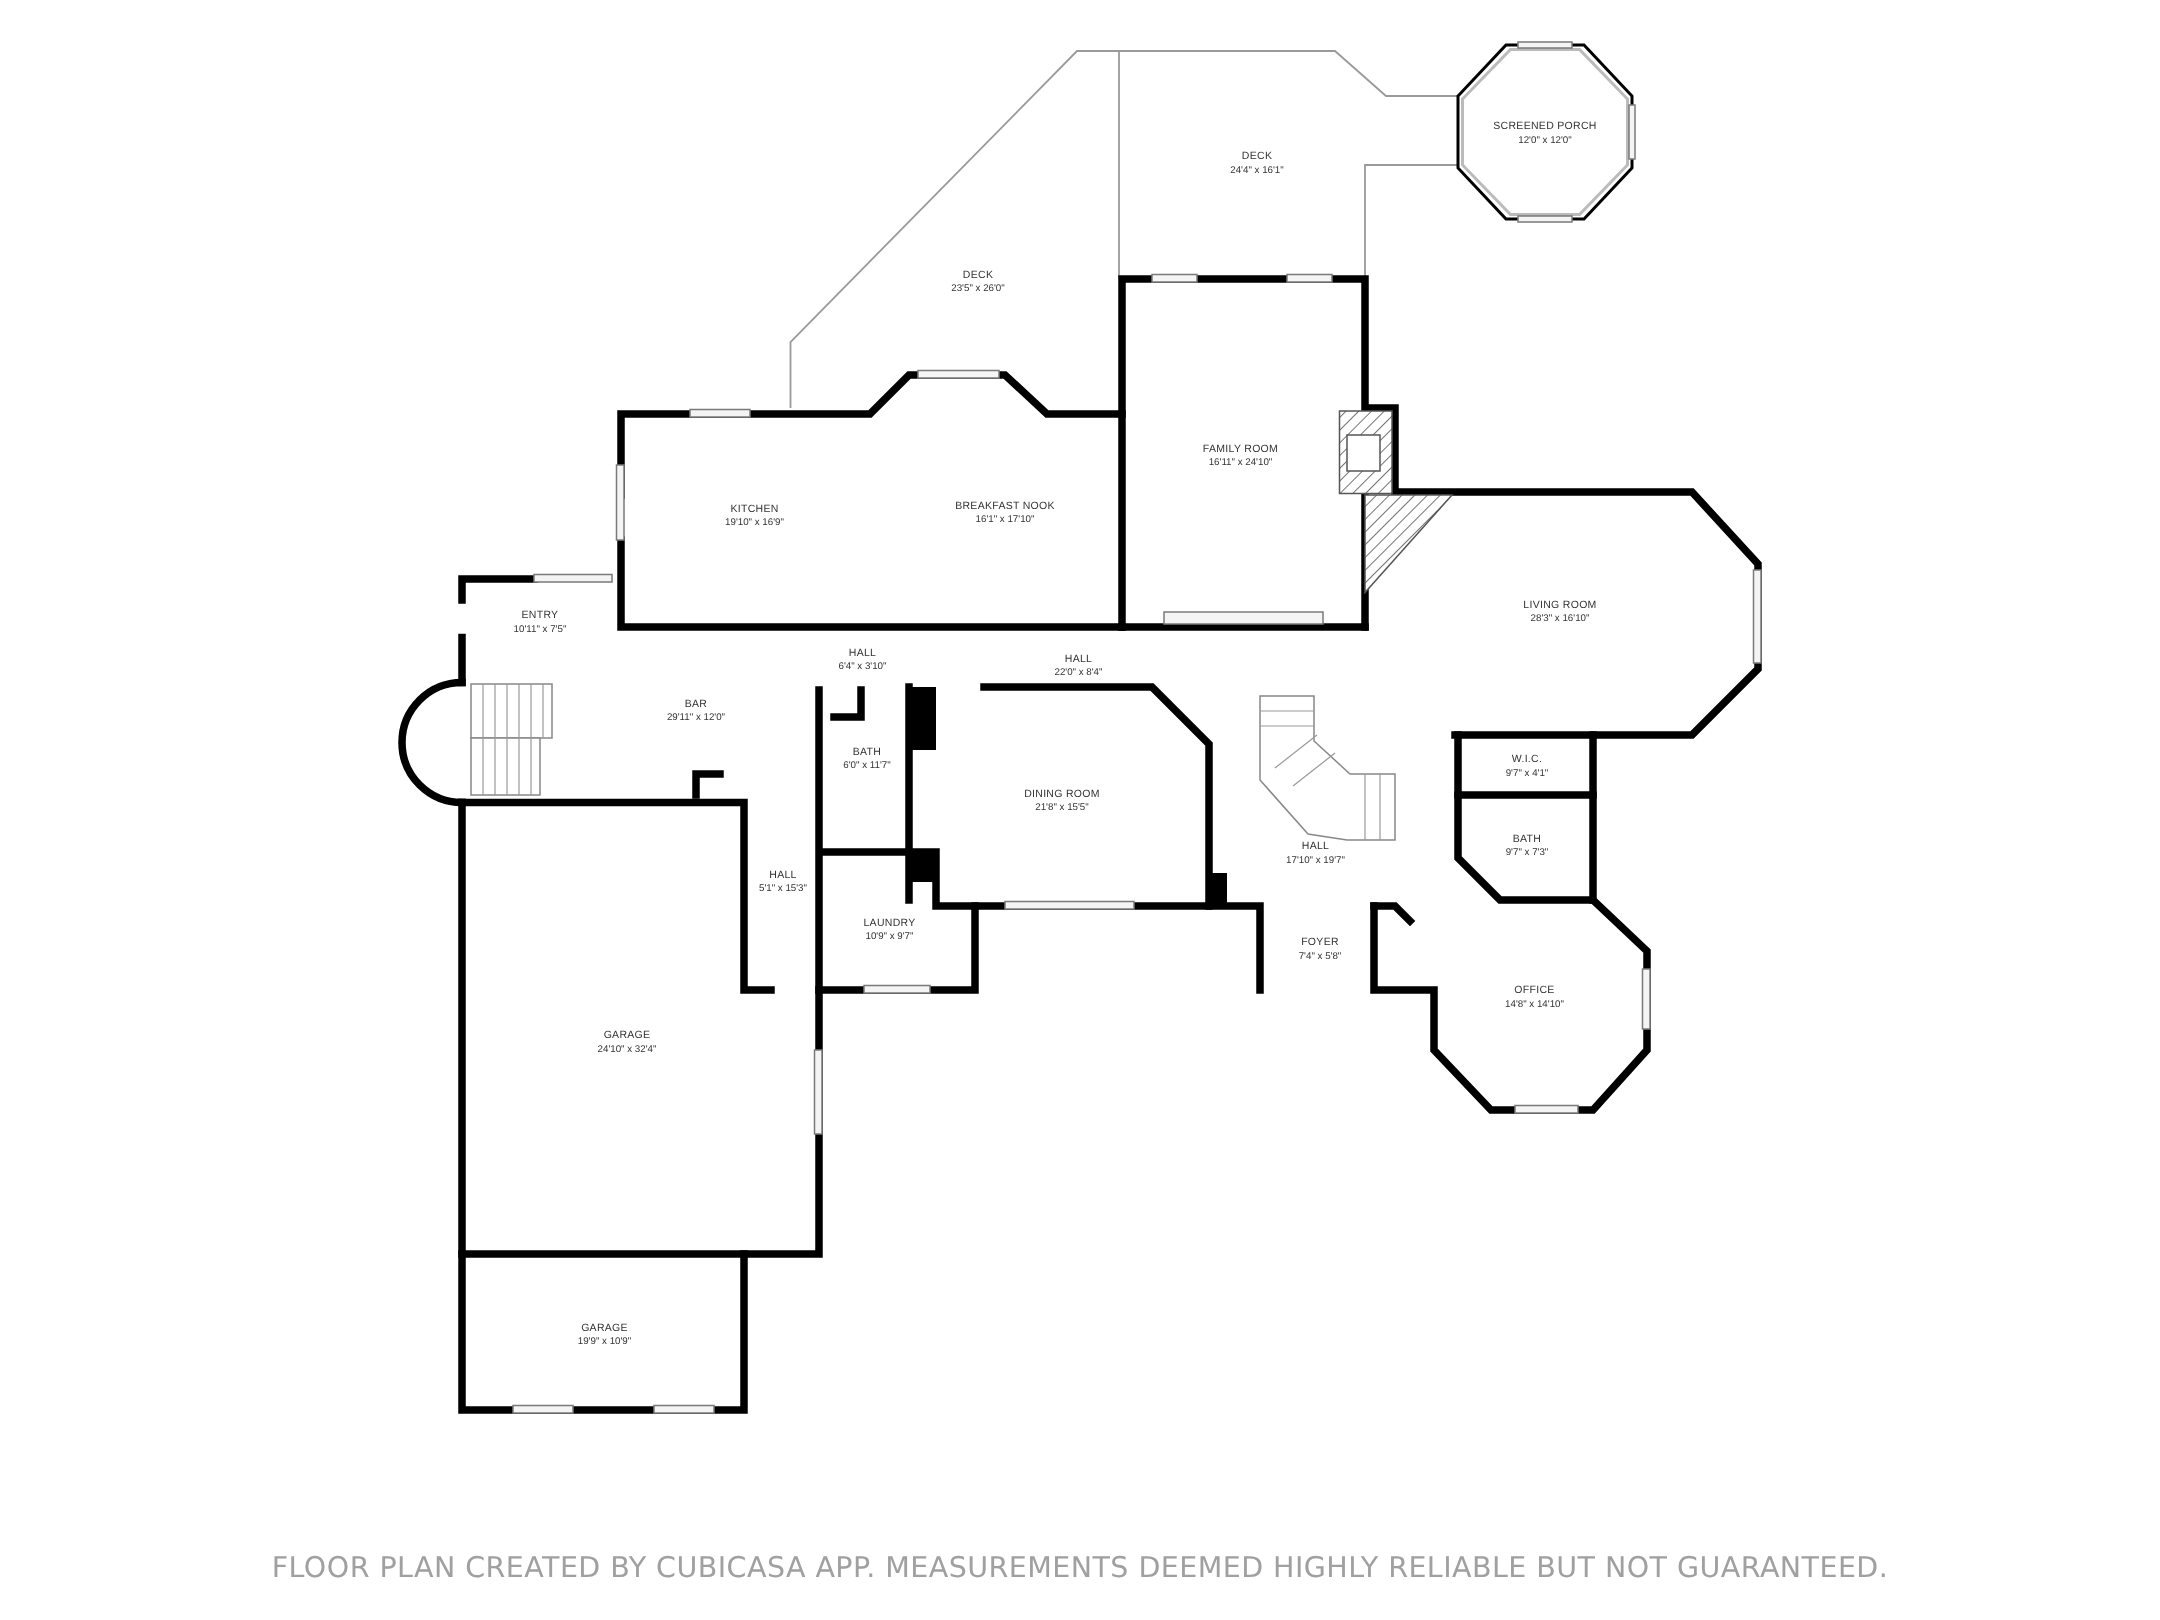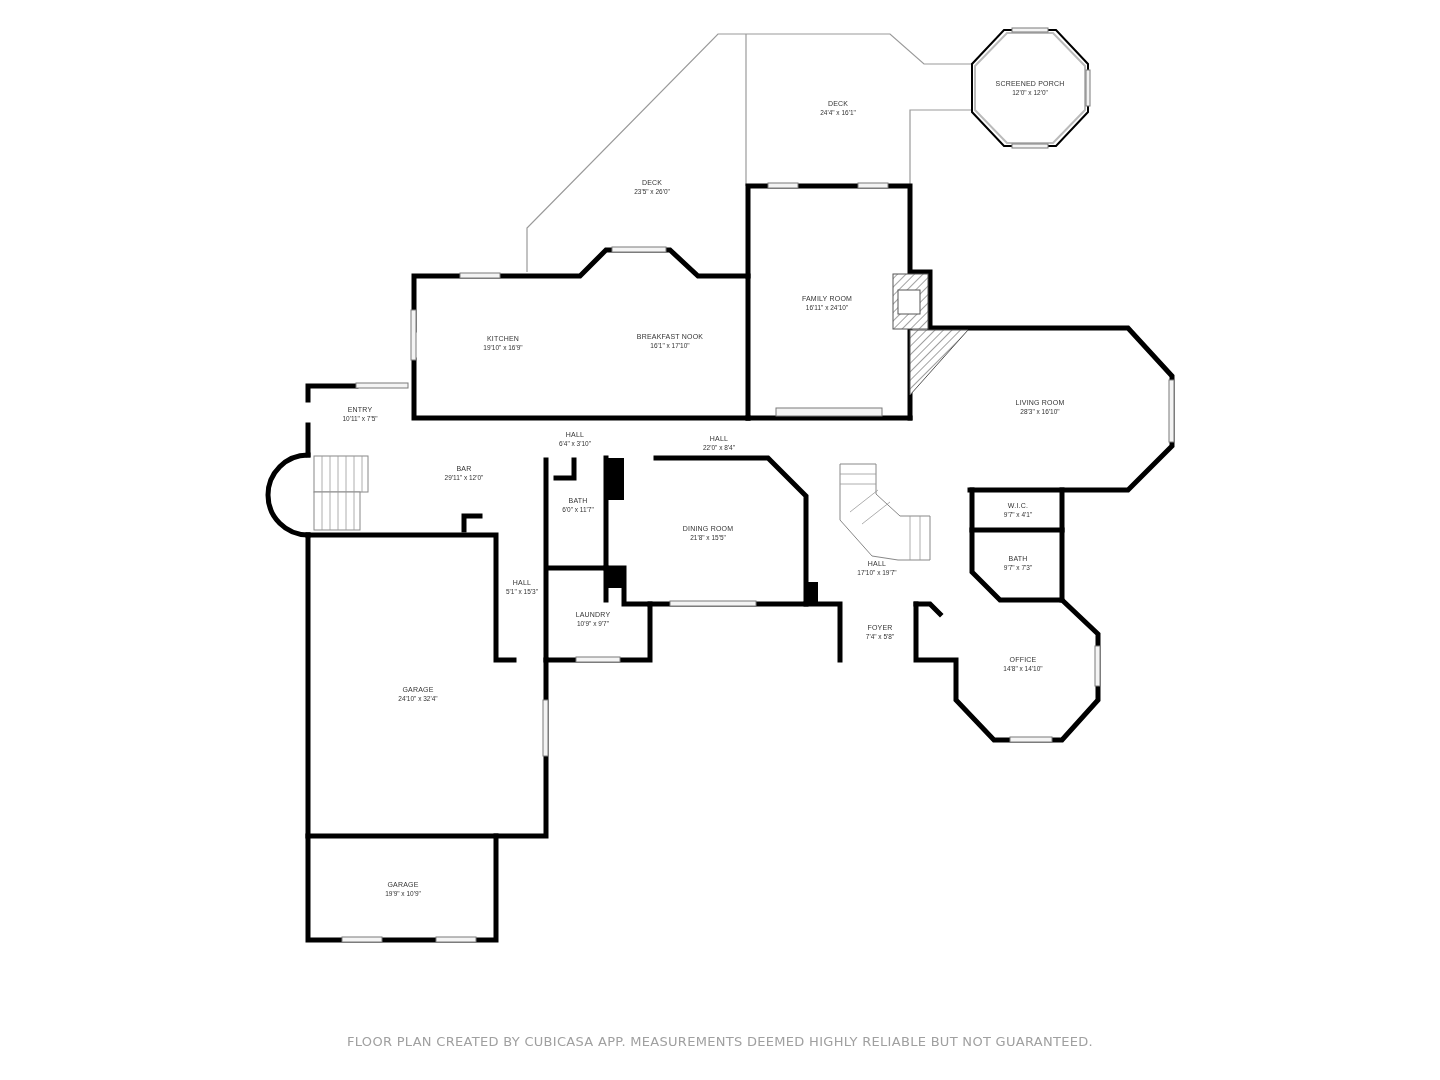--- a/index.html
+++ b/index.html
@@ -6,21 +6,21 @@
   body{width:1440px;height:1080px;position:relative;overflow:hidden;font-family:"Liberation Sans",sans-serif;}
   #plan{position:absolute;left:0;top:0;width:1440px;height:1080px;}
   .wall{stroke:#000;stroke-width:5;fill:none;stroke-linecap:square;stroke-linejoin:miter;}
   .thin{stroke:#9a9a9a;stroke-width:1.2;fill:none;}
   .win{fill:#f4f4f4;stroke:#7a7a7a;stroke-width:1;}
   .room-name{font-size:7px;fill:#333;text-anchor:middle;letter-spacing:0.2px;}
   .room-dim{font-size:6.5px;fill:#333;text-anchor:middle;}
   .stairs{fill:#fff;stroke:#888;stroke-width:1;}
   .hatch{fill:url(#hatch);stroke:#555;stroke-width:1;}
   .block{fill:#000;}
-  #disclaimer{position:absolute;left:0;top:1034px;width:1440px;text-align:center;font-size:13px;color:#a0a0a0;letter-spacing:0.3px;font-family:"DejaVu Sans",sans-serif;}
+  #disclaimer{position:absolute;left:0;top:1034px;width:1440px;text-align:center;font-size:19px;color:#a0a0a0;letter-spacing:0.3px;font-family:"DejaVu Sans",sans-serif;}
 </style>
 </head>
 <body>
 
 <svg id="plan" viewBox="0 0 1440 1080" xmlns="http://www.w3.org/2000/svg">
   <defs>
     <pattern id="hatch" patternUnits="userSpaceOnUse" width="6" height="6" patternTransform="rotate(45)">
       <rect width="6" height="6" fill="#fff"></rect>
       <line x1="0" y1="0" x2="0" y2="6" stroke="#444" stroke-width="1"></line>
     </pattern>

